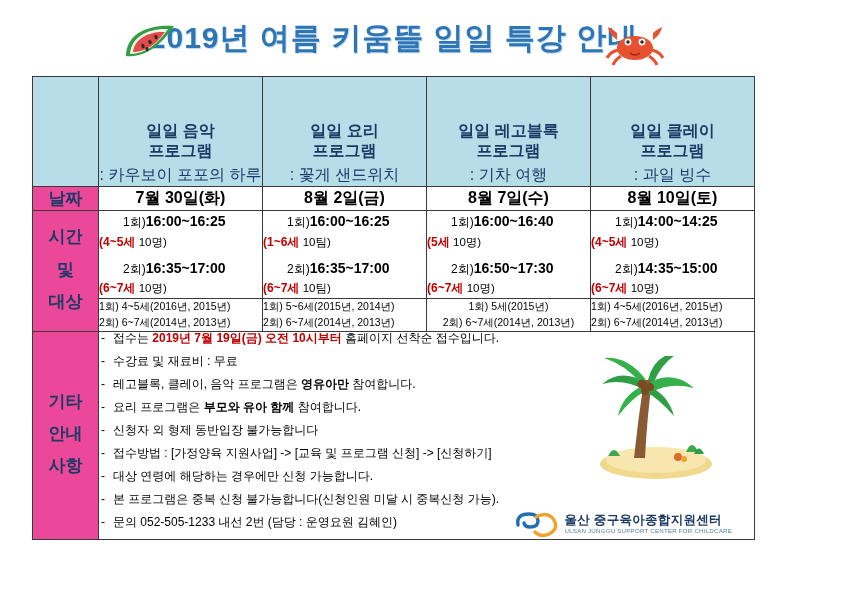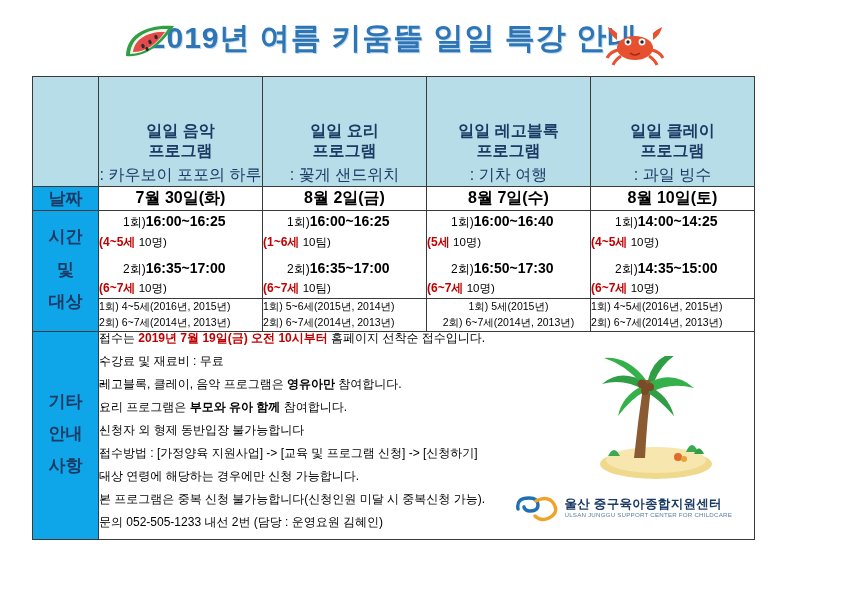--- a/index.html
+++ b/index.html
@@ -75,21 +75,21 @@
     color: #1b3a64;
     line-height: 1.25;
     margin-top: 44px;
   }
   .hdr-sub {
     font-size: 16px;
     color: #1b3a64;
     margin-top: 4px;
   }
   .side-label {
-    background: #0ea5e9;
+    background: #ec4899;
     text-align: center;
     font-size: 17px;
     font-weight: bold;
     color: #1b3a64;
     width: 66px;
   }
   .side-label-multi {
     line-height: 1.9;
     font-family: Liberation Mono, monospace;
   }
@@ -148,20 +148,21 @@
   }
   .notes-list {
     list-style: none;
     margin: 0;
     padding: 0;
     font-size: 12px;
     line-height: 1.0;
   }
   .notes-list li {
     position: relative;
+    padding-left: 14px;
     margin-bottom: 11px;
     white-space: nowrap;
   }
   .notes-list li:before {
     content: "-";
     position: absolute;
     left: 2px;
     top: 0;
   }
   .b-red {
@@ -177,21 +178,21 @@
     position: absolute;
     right: 26px;
     top: 24px;
     width: 150px;
     height: 128px;
   }
   
   .logo {
     position: absolute;
     right: 22px;
-    bottom: 16px;
+    bottom: 0;
     display: flex;
     align-items: center;
     gap: 7px;
   }
   .logo-mark {
     width: 44px;
     height: 30px;
   }
   .logo-text-1 {
     font-size: 12.5px;

